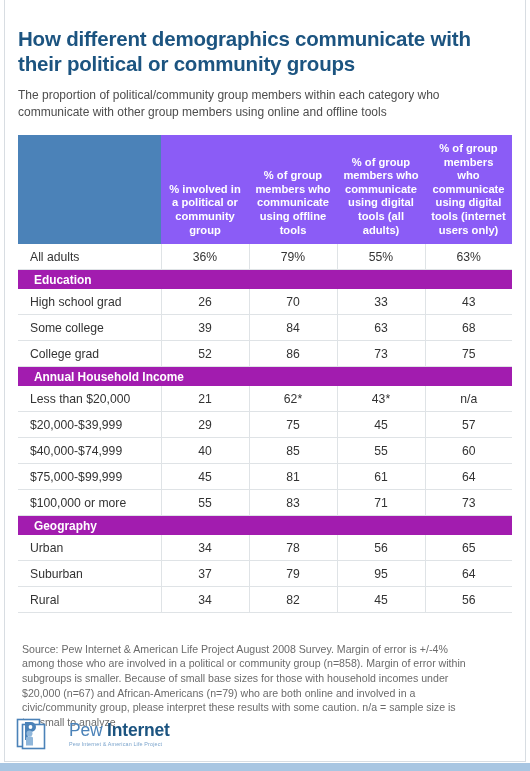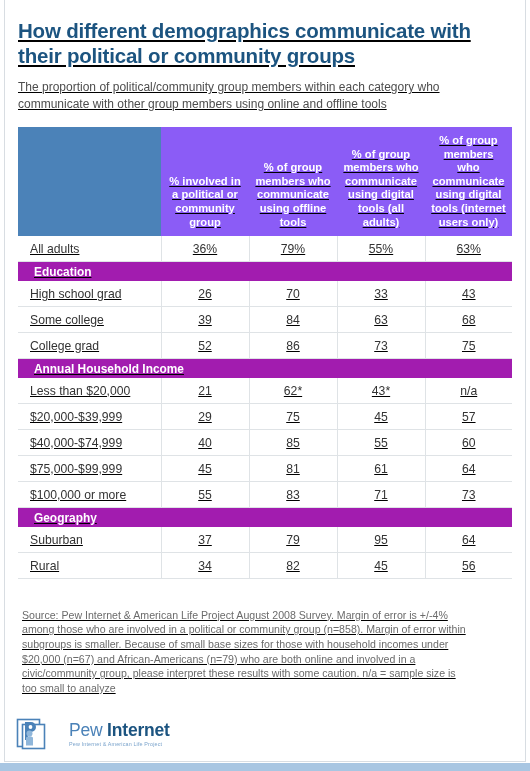--- a/index.html
+++ b/index.html
@@ -44,26 +44,25 @@
     position: absolute;
     left: 0;
     top: 763px;
     width: 530px;
     height: 8px;
     background: #a8c6e2;
   }
   .content {
     position: absolute;
     left: 4px;
-    top: 0;
+    top: 8px;
     width: 488px;
     height: 755px;
     box-sizing: border-box;
     padding: 0;
-    text-decoration: underline;
   }
   .title {
     margin: 0;
     padding: 18px 20px 0 14px;
     color: #1c5480;
     font-size: 20.5px;
     font-weight: bold;
     line-height: 25px;
     letter-spacing: -0.2px;
   }
@@ -274,20 +273,27 @@
               <td class="label">$100,000 or more</td>
               <td>55</td>
               <td>83</td>
               <td>71</td>
               <td class="last">73</td>
             </tr>
             <tr class="section">
               <td colspan="5">Geography</td>
             </tr>
             <tr>
+              <td class="label">Urban</td>
+              <td>34</td>
+              <td>78</td>
+              <td>56</td>
+              <td class="last">65</td>
+            </tr>
+            <tr>
               <td class="label">Suburban</td>
               <td>37</td>
               <td>79</td>
               <td>95</td>
               <td class="last">64</td>
             </tr>
             <tr>
               <td class="label">Rural</td>
               <td>34</td>
               <td>82</td>

